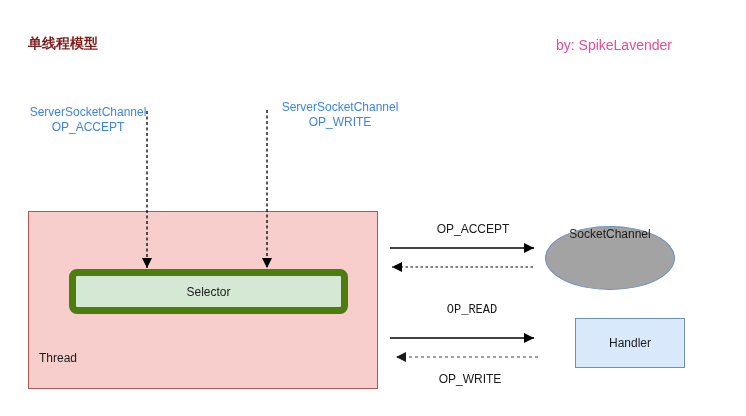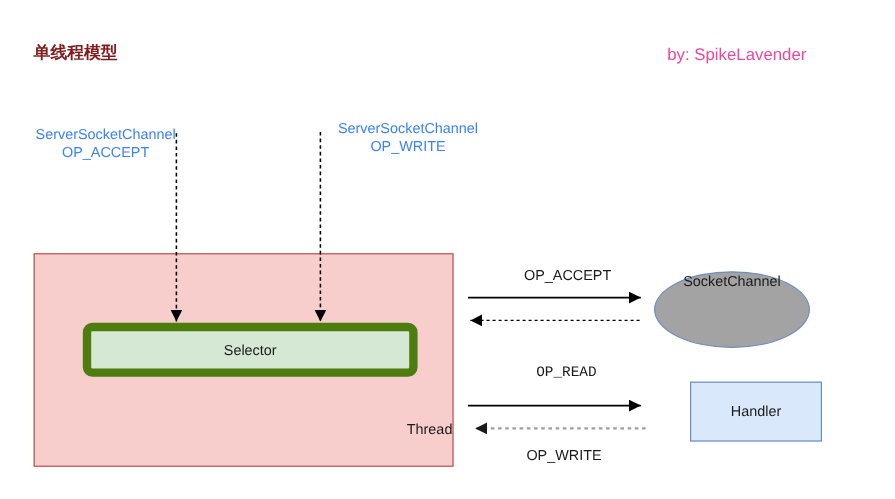--- a/index.html
+++ b/index.html
@@ -52,23 +52,23 @@
     background: #d5e8d4;
     border: 7px solid #4d7c0f;
     border-radius: 8px;
     display: flex;
     align-items: center;
     justify-content: center;
     font-size: 12px;
   }
   .thread-label {
     position: absolute;
-    left: 0; top: 139px;
+    left: 10px; top: 139px;
     width: 100%;
-    text-align: right;
+    text-align: left;
     font-size: 12px;
   }
   .socketchannel {
     position: absolute;
     left: 545px; top: 226px;
     width: 130px; height: 64px;
     background: #a3a3a3;
     border: 1px solid #6c8ebf;
     border-radius: 50%;
     display: flex;

